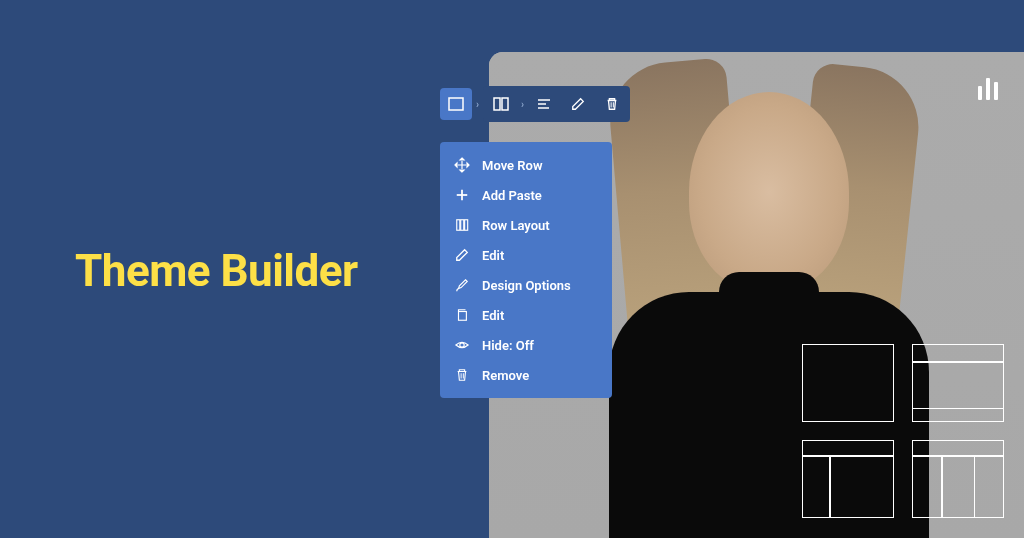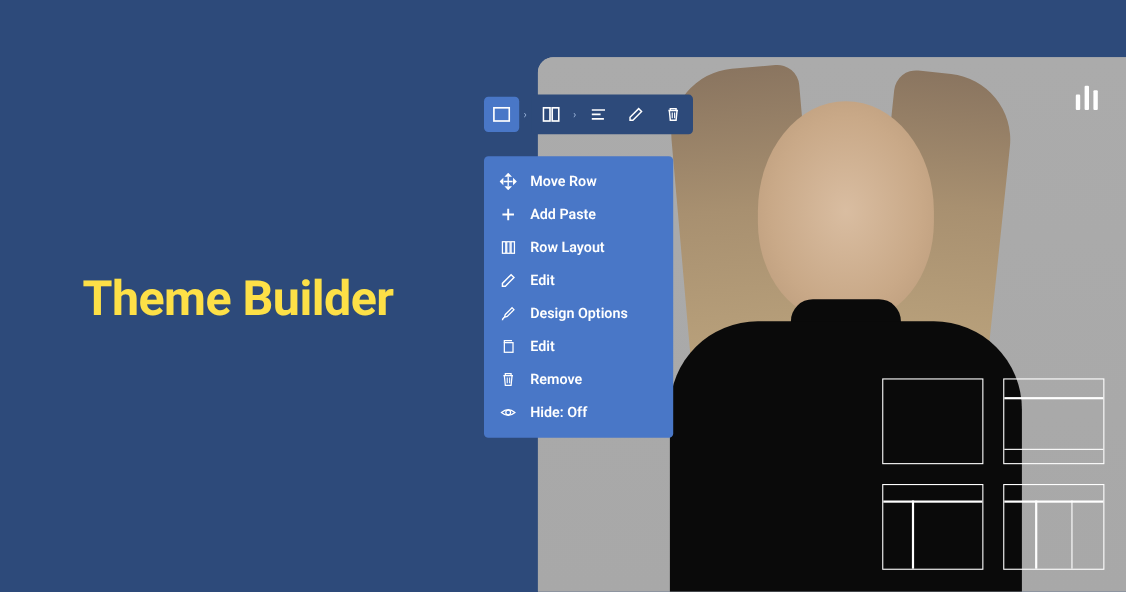--- a/index.html
+++ b/index.html
@@ -320,31 +320,31 @@
       <span class="mi-icon">
         <svg width="14" height="14" viewBox="0 0 16 16">
             <rect x="4" y="4" width="9" height="10" stroke="#fff" stroke-width="1.3" fill="none"></rect>
             <path d="M4 4 V2 H12" stroke="#fff" stroke-width="1.3" fill="none"></path>
           </svg>
       </span>
       <span>Edit</span>
     </div>
     <div class="menu-item">
       <span class="mi-icon">
+        <svg width="16" height="14" viewBox="0 0 16 16">
+            <path d="M1 8 Q8 2 15 8 Q8 14 1 8 Z" stroke="#fff" stroke-width="1.3" fill="none"></path>
+            <circle cx="8" cy="8" r="2.5" stroke="#fff" stroke-width="1.3" fill="none"></circle>
+          </svg>
+      </span>
+      <span>Hide: Off</span>
+    </div>
+    <div class="menu-item">
+      <span class="mi-icon">
         <svg width="14" height="14" viewBox="0 0 16 16">
             <path d="M3 4 H13 M5 4 V2 H11 V4 M4 4 L5 14 H11 L12 4" stroke="#fff" stroke-width="1.3" fill="none"></path>
             <line x1="7" y1="6" x2="7" y2="12" stroke="#fff" stroke-width="1.1"></line>
             <line x1="9.5" y1="6" x2="9.5" y2="12" stroke="#fff" stroke-width="1.1"></line>
           </svg>
       </span>
       <span>Remove</span>
     </div>
-    <div class="menu-item">
-      <span class="mi-icon">
-        <svg width="16" height="14" viewBox="0 0 16 16">
-            <path d="M1 8 Q8 2 15 8 Q8 14 1 8 Z" stroke="#fff" stroke-width="1.3" fill="none"></path>
-            <circle cx="8" cy="8" r="2.5" stroke="#fff" stroke-width="1.3" fill="none"></circle>
-          </svg>
-      </span>
-      <span>Hide: Off</span>
-    </div>
   </div>
 </div>
 
 </body></html>

